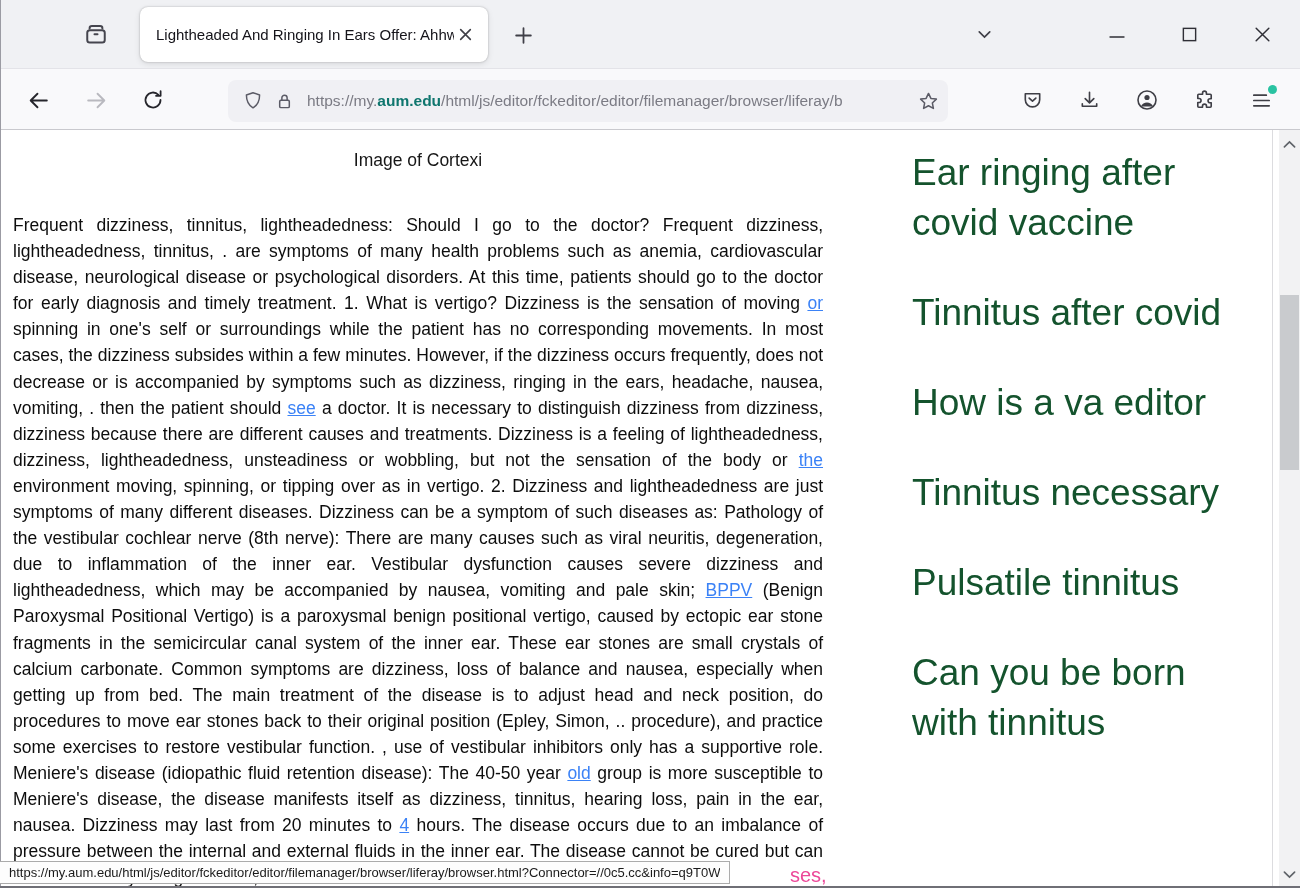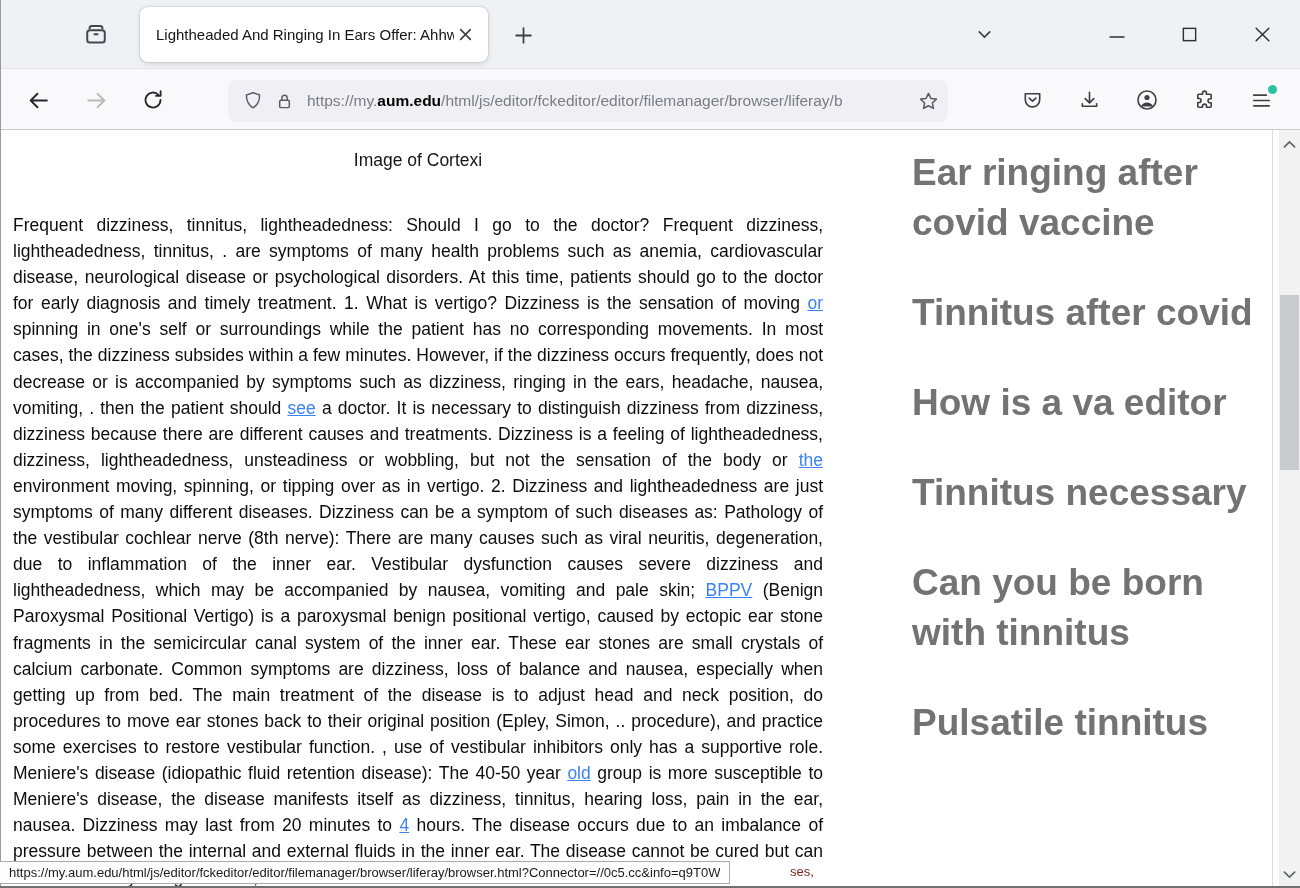--- a/index.html
+++ b/index.html
@@ -32,34 +32,34 @@
   .urlbar{
     position:absolute;left:228px;top:80px;width:720px;height:42px;background:#f0f0f4;
     border-radius:8px;display:flex;align-items:center;padding:0 8px 0 14px;box-sizing:border-box;
   }
   .urlbar .sep{width:10px;}
   .url-text{
     flex:1;font-size:15.5px;color:#7b7b84;white-space:nowrap;overflow:hidden;margin-left:12px;
     -webkit-mask-image:linear-gradient(90deg,#000 90%,transparent 99%);
     mask-image:linear-gradient(90deg,#000 90%,transparent 99%);
   }
-  .url-domain{color:#000000;font-weight:600;}
+  .url-domain{color:#0f766e;font-weight:600;}
   .tb-right{position:absolute;top:79px;width:44px;height:42px;}
   .pocket-btn{left:1010px;} .dl-btn{left:1067px;} .acct-btn{left:1125px;}
   .ext-btn{left:1182px;} .menu-btn{left:1239px;}
   .badge-dot{position:absolute;right:6px;top:6px;width:9px;height:9px;border-radius:50%;}
   
   .content{position:absolute;left:0;top:130px;width:1252px;height:758px;background:#fff;}
   .article{position:absolute;left:13px;top:18px;width:810px;}
   .caption{font-size:17.5px;line-height:24px;color:#161616;text-align:center;}
   .para{margin-top:40px;font-size:17.5px;line-height:26.1px;color:#0d0d0d;text-align:justify;}
   .para a{color:#3b82f6;text-decoration:underline;}
-  .cut-fragment{position:absolute;left:790px;top:734px;font-size:13px;color:#7f1d1d;}
+  .cut-fragment{position:absolute;left:790px;top:734px;font-size:20px;color:#ec4899;}
   .sidebar{position:absolute;left:912px;top:18px;width:352px;}
-  .side-item{font-size:37px;line-height:50px;color:#737373;margin-bottom:40px;font-weight:700;}
+  .side-item{font-size:37px;line-height:50px;color:#14532d;margin-bottom:40px;font-weight:400;}
   
   .scroll-sep{position:absolute;left:1272px;top:0;width:1px;height:758px;background:#dcdcdf;}
   .scroll-track{position:absolute;left:1279px;top:0;width:21px;height:758px;background:#f2f2f3;}
   .scroll-up{position:absolute;left:1279px;top:4px;width:21px;height:20px;display:flex;align-items:center;justify-content:center;}
   .scroll-down{position:absolute;left:1279px;top:734px;width:21px;height:20px;display:flex;align-items:center;justify-content:center;}
   .scroll-thumb{position:absolute;left:1280px;top:165px;width:19px;height:175px;background:#c9cbce;}
   
   .statusbar{
     position:absolute;left:0;top:731px;height:23px;max-width:788px;background:#fdfdfd;
     border:1px solid #ababab;border-left:none;box-sizing:border-box;display:flex;align-items:center;
@@ -211,25 +211,25 @@
       <div class="side-item">
         <div>Tinnitus after covid</div>
       </div>
       <div class="side-item">
         <div>How is a va editor</div>
       </div>
       <div class="side-item">
         <div>Tinnitus necessary</div>
       </div>
       <div class="side-item">
+        <div>Pulsatile tinnitus</div>
+      </div>
+      <div class="side-item">
         <div>Can you be born</div>
         <div>with tinnitus</div>
-      </div>
-      <div class="side-item">
-        <div>Pulsatile tinnitus</div>
       </div>
     </div>
 
   <div class="scroll-sep"></div>
   <div class="scroll-track"></div>
   <div class="scroll-up">
     <svg width="13" height="9" viewBox="0 0 14 9" fill="none" stroke="#5f6368" stroke-width="1.8" stroke-linecap="round">
         <path d="M1.5 7L7 1.8 12.5 7"></path>
       </svg>
   </div>

